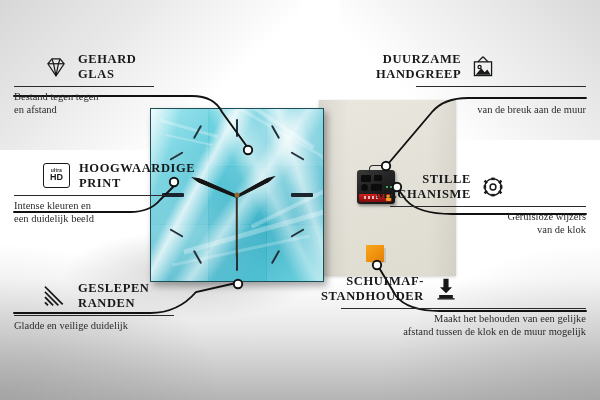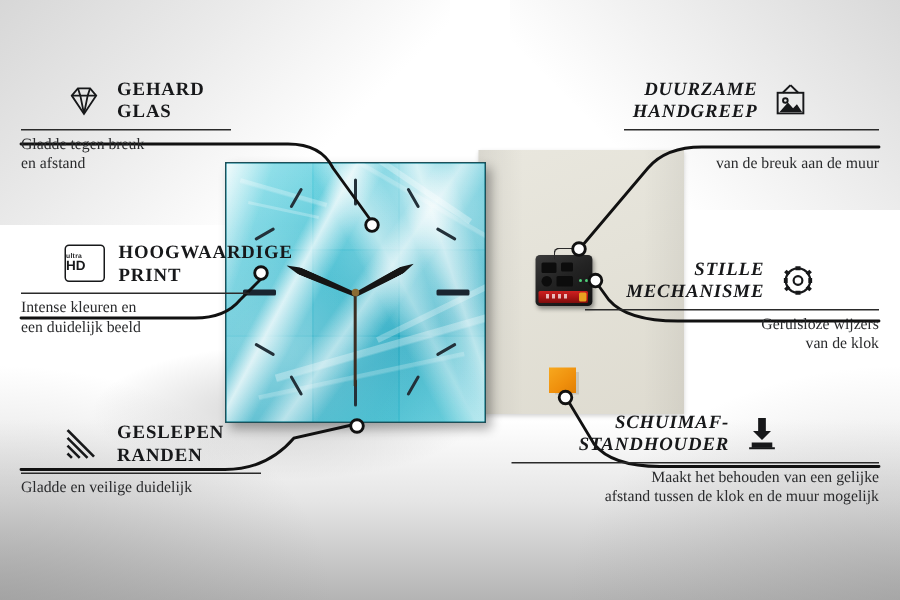--- a/index.html
+++ b/index.html
@@ -83,27 +83,27 @@
   
   .feat{position:absolute;}
   .feat-head{display:flex;align-items:center;gap:9px;}
   .feat-title{font-family:"Liberation Serif",serif;font-weight:bold;color:#17181a;
     font-size:12.5px;line-height:14.5px;letter-spacing:.6px;text-transform:uppercase;}
   .feat-rule{height:1px;background:#2a2a2a;margin:5px 0 4px 0;}
   .feat-desc{font-family:"Liberation Serif",serif;color:#2a2b2d;font-size:10.5px;line-height:12.5px;}
   .feat.left .feat-head{justify-content:flex-start;margin-left:29px;}
   .feat.left .feat-title{text-align:left;}
   .feat.left .feat-desc{text-align:left;}
-  .feat.right .feat-head{justify-content:center;font-style:italic;}
+  .feat.right .feat-head{justify-content:flex-start;}
   .feat.right .feat-title{text-align:right;}
   .feat.right .feat-desc{text-align:right;}
   .icon{width:26px;height:24px;flex:0 0 auto;color:#17181a;display:block;}
   .icon svg{display:block;width:100%;height:100%;}
   .hdbox{width:25px;height:23px;border:1.6px solid #17181a;border-radius:3px;
-    display:flex;flex-direction:column;align-items:flex-start;justify-content:center;flex:0 0 auto;}
+    display:flex;flex-direction:column;align-items:center;justify-content:center;flex:0 0 auto;}
   .hdbox .u{font-family:"Liberation Sans",sans-serif;font-size:4.5px;font-weight:bold;
     letter-spacing:.2px;line-height:5px;color:#17181a;}
   .hdbox .h{font-family:"Liberation Sans",sans-serif;font-size:9px;font-weight:bold;
     line-height:9.5px;color:#17181a;}
 </style>
 </head>
 <body>
 
 <div class="stage">
 
@@ -205,21 +205,21 @@
         </g>
           </svg>
       </span>
       <span class="feat-title">
         <span>GEHARD</span><br>
         <span>GLAS</span>
       </span>
     </div>
     <div class="feat-rule" style="width:140px;"></div>
     <div class="feat-desc">
-      <span>Gladde tegen breuk</span><br>
+      <span>Bestand tegen tegen</span><br>
       <span>en afstand</span>
     </div>
   </div>
 
   <div class="feat left" style="left:14px;top:161px;width:190px;">
     <div class="feat-head">
       <span class="hdbox">
         <span class="u">ultra</span>
         <span class="h">HD</span>
       </span>

